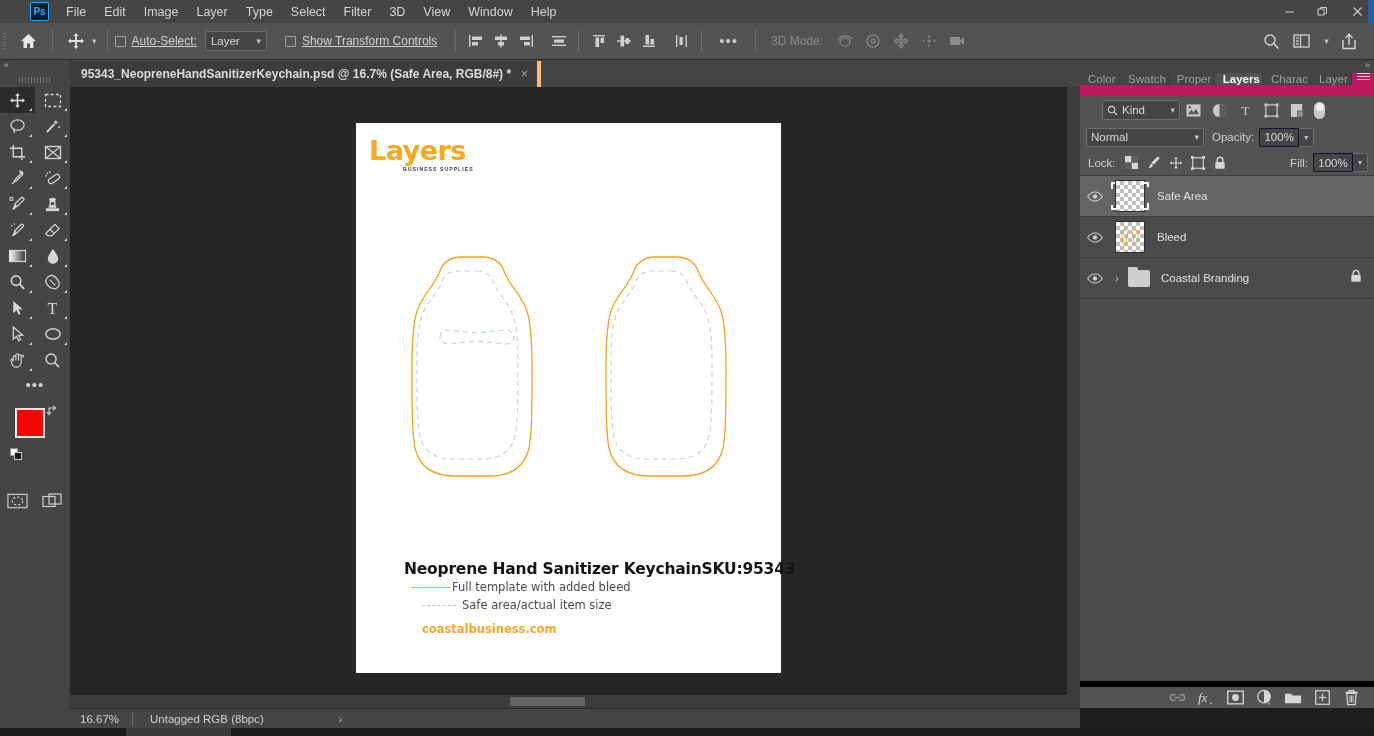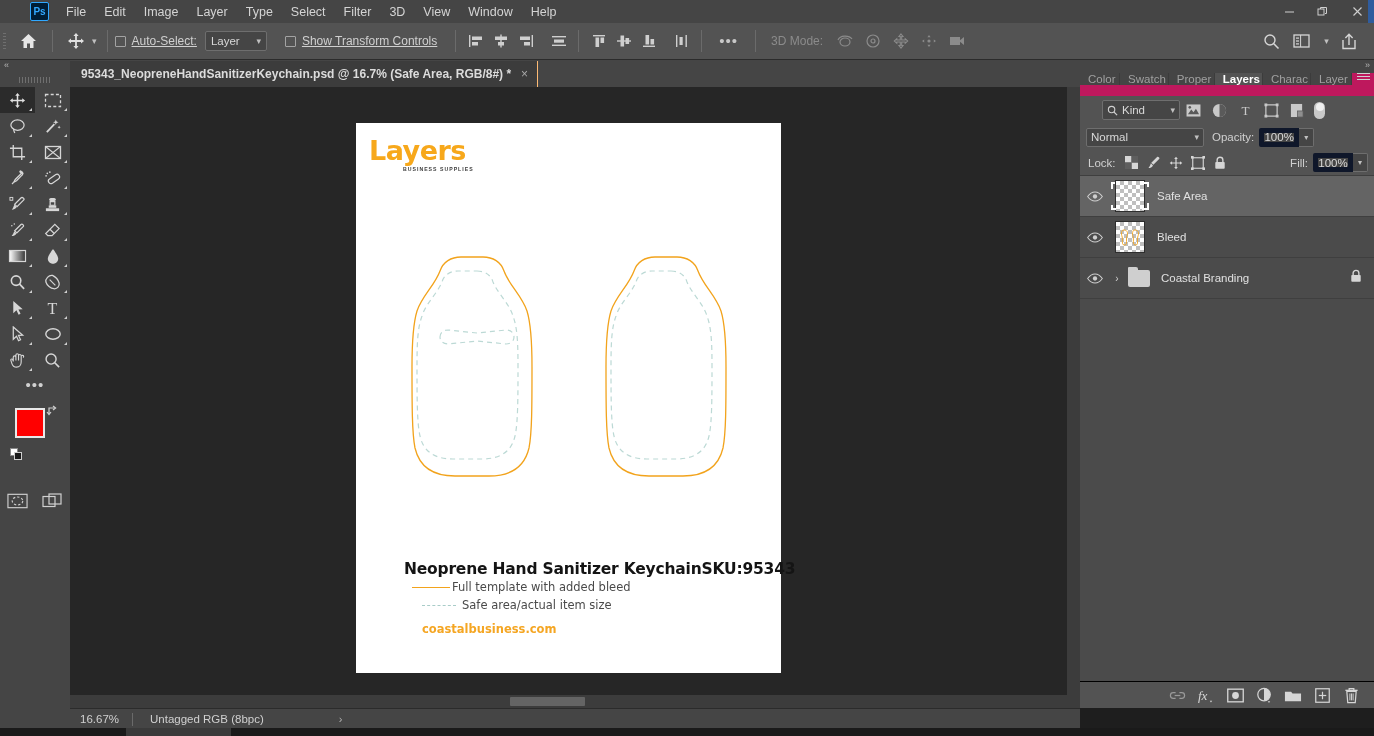--- a/index.html
+++ b/index.html
@@ -103,21 +103,21 @@
   .tb-bcell { height:28px; display:flex; align-items:center; justify-content:center; position:relative;}
 
   
   .tabbar {
     position:absolute; left:70px; top:60px; width:1010px; height:27px;
     background:#454545; display:flex; align-items:flex-end;
   }
   .doctab {
     height:26px; background:#3c3c3c; display:flex; align-items:center;
     padding:0 9px 0 11px; color:#dcdcdc; font-size:12px; font-weight:bold;
-    border-right:1px solid #fdba74; white-space:nowrap;
+    border-right:4px solid #fdba74; white-space:nowrap;
   }
   .doctab .x { margin-left:10px; color:#a9a9a9; font-size:12px; font-weight:normal; }
 
   
   .canvasarea {
     position:absolute; left:70px; top:87px; width:1010px; height:621px;
     background:#262626; overflow:hidden;
   }
   .document {
     position:absolute; left:286px; top:36px; width:425px; height:550px;
@@ -190,21 +190,21 @@
   .toggle-pill::after{ content:""; position:absolute; left:1.5px; top:1.5px; width:8px;height:8px;
     border-radius:50%; background:#efefef;}
   .blendrow { height:26px; display:flex; align-items:center; padding:0 6px; }
   .blendsel {
     width:118px; height:19px; background:#454545; border:1px solid #6e6e6e; border-radius:2px;
     display:flex; align-items:center; padding:0 4px; color:#d8d8d8; font-size:11.5px;
     justify-content:space-between;
   }
   .lbl { color:#d0d0d0; font-size:11.5px; margin:0 5px 0 8px; }
   .numfield {
-    width:40px; height:19px; background:#454545; border:5px solid #0f172a;
+    width:40px; height:19px; background:#454545; border:1px solid #0f172a;
     color:#d8d8d8; font-size:11.5px; display:flex; align-items:center; justify-content:center;
     border-radius:2px 0 0 2px;
   }
   .numdrop {
     width:15px; height:19px; background:#454545; border:1px solid #6e6e6e; border-left:none;
     display:flex; align-items:center; justify-content:center; border-radius:0 2px 2px 0;
     color:#c0c0c0; font-size:8px;
   }
   .lockrow { height:26px; display:flex; align-items:center; padding:0 6px;
     border-bottom:1px solid #3f3f3f; }
@@ -243,21 +243,21 @@
     position:relative;
   }
   .folder::before { content:""; position:absolute; left:0; top:-3px; width:10px; height:4px;
     background:#cfcfcf; border-radius:1px 2px 0 0; }
   .lockbadge { margin-left:auto; margin-right:12px; }
   .panel-fill { background:#4b4b4b; }
 
   .panelfooter {
     position:absolute; left:0; bottom:28px; width:294px; height:27px;
     background:#535353; display:flex; align-items:center; justify-content:flex-end;
-    padding-right:10px; gap:3px; border-top:1px solid #000000;
+    padding-right:10px; gap:3px; border-top:6px solid #000000;
   }
   .pf-btn { width:26px; height:24px; display:flex; align-items:center; justify-content:center; }
   .dock-bottom { position:absolute; left:0; bottom:0; width:294px; height:28px; background:#1e1e1e; }
 
   
   .taskbar { position:absolute; left:0; bottom:0; width:1374px; height:8px; background:#1a1a1a; }
   .tb-hl { position:absolute; left:126px; bottom:0; width:105px; height:8px; background:#3a3a3a; }
 </style>
 </head>
 <body>

